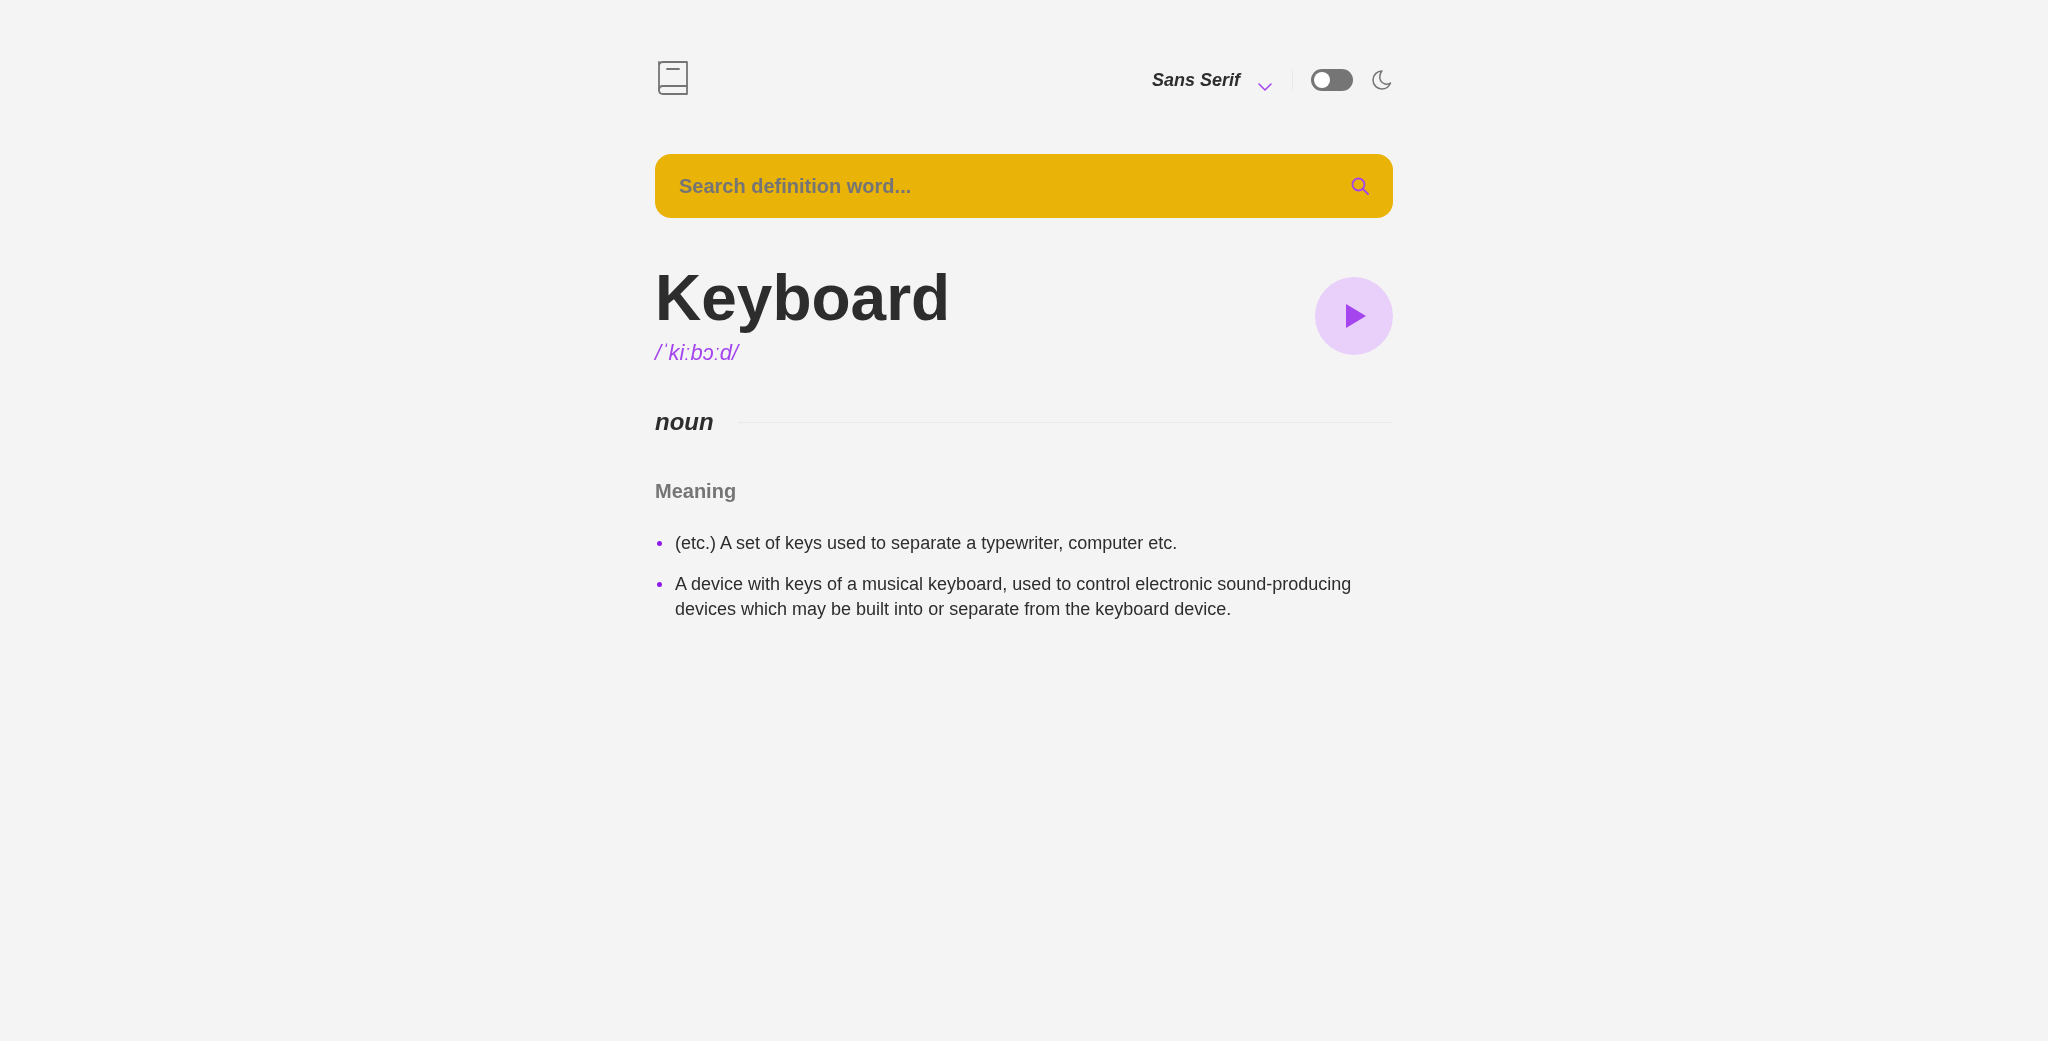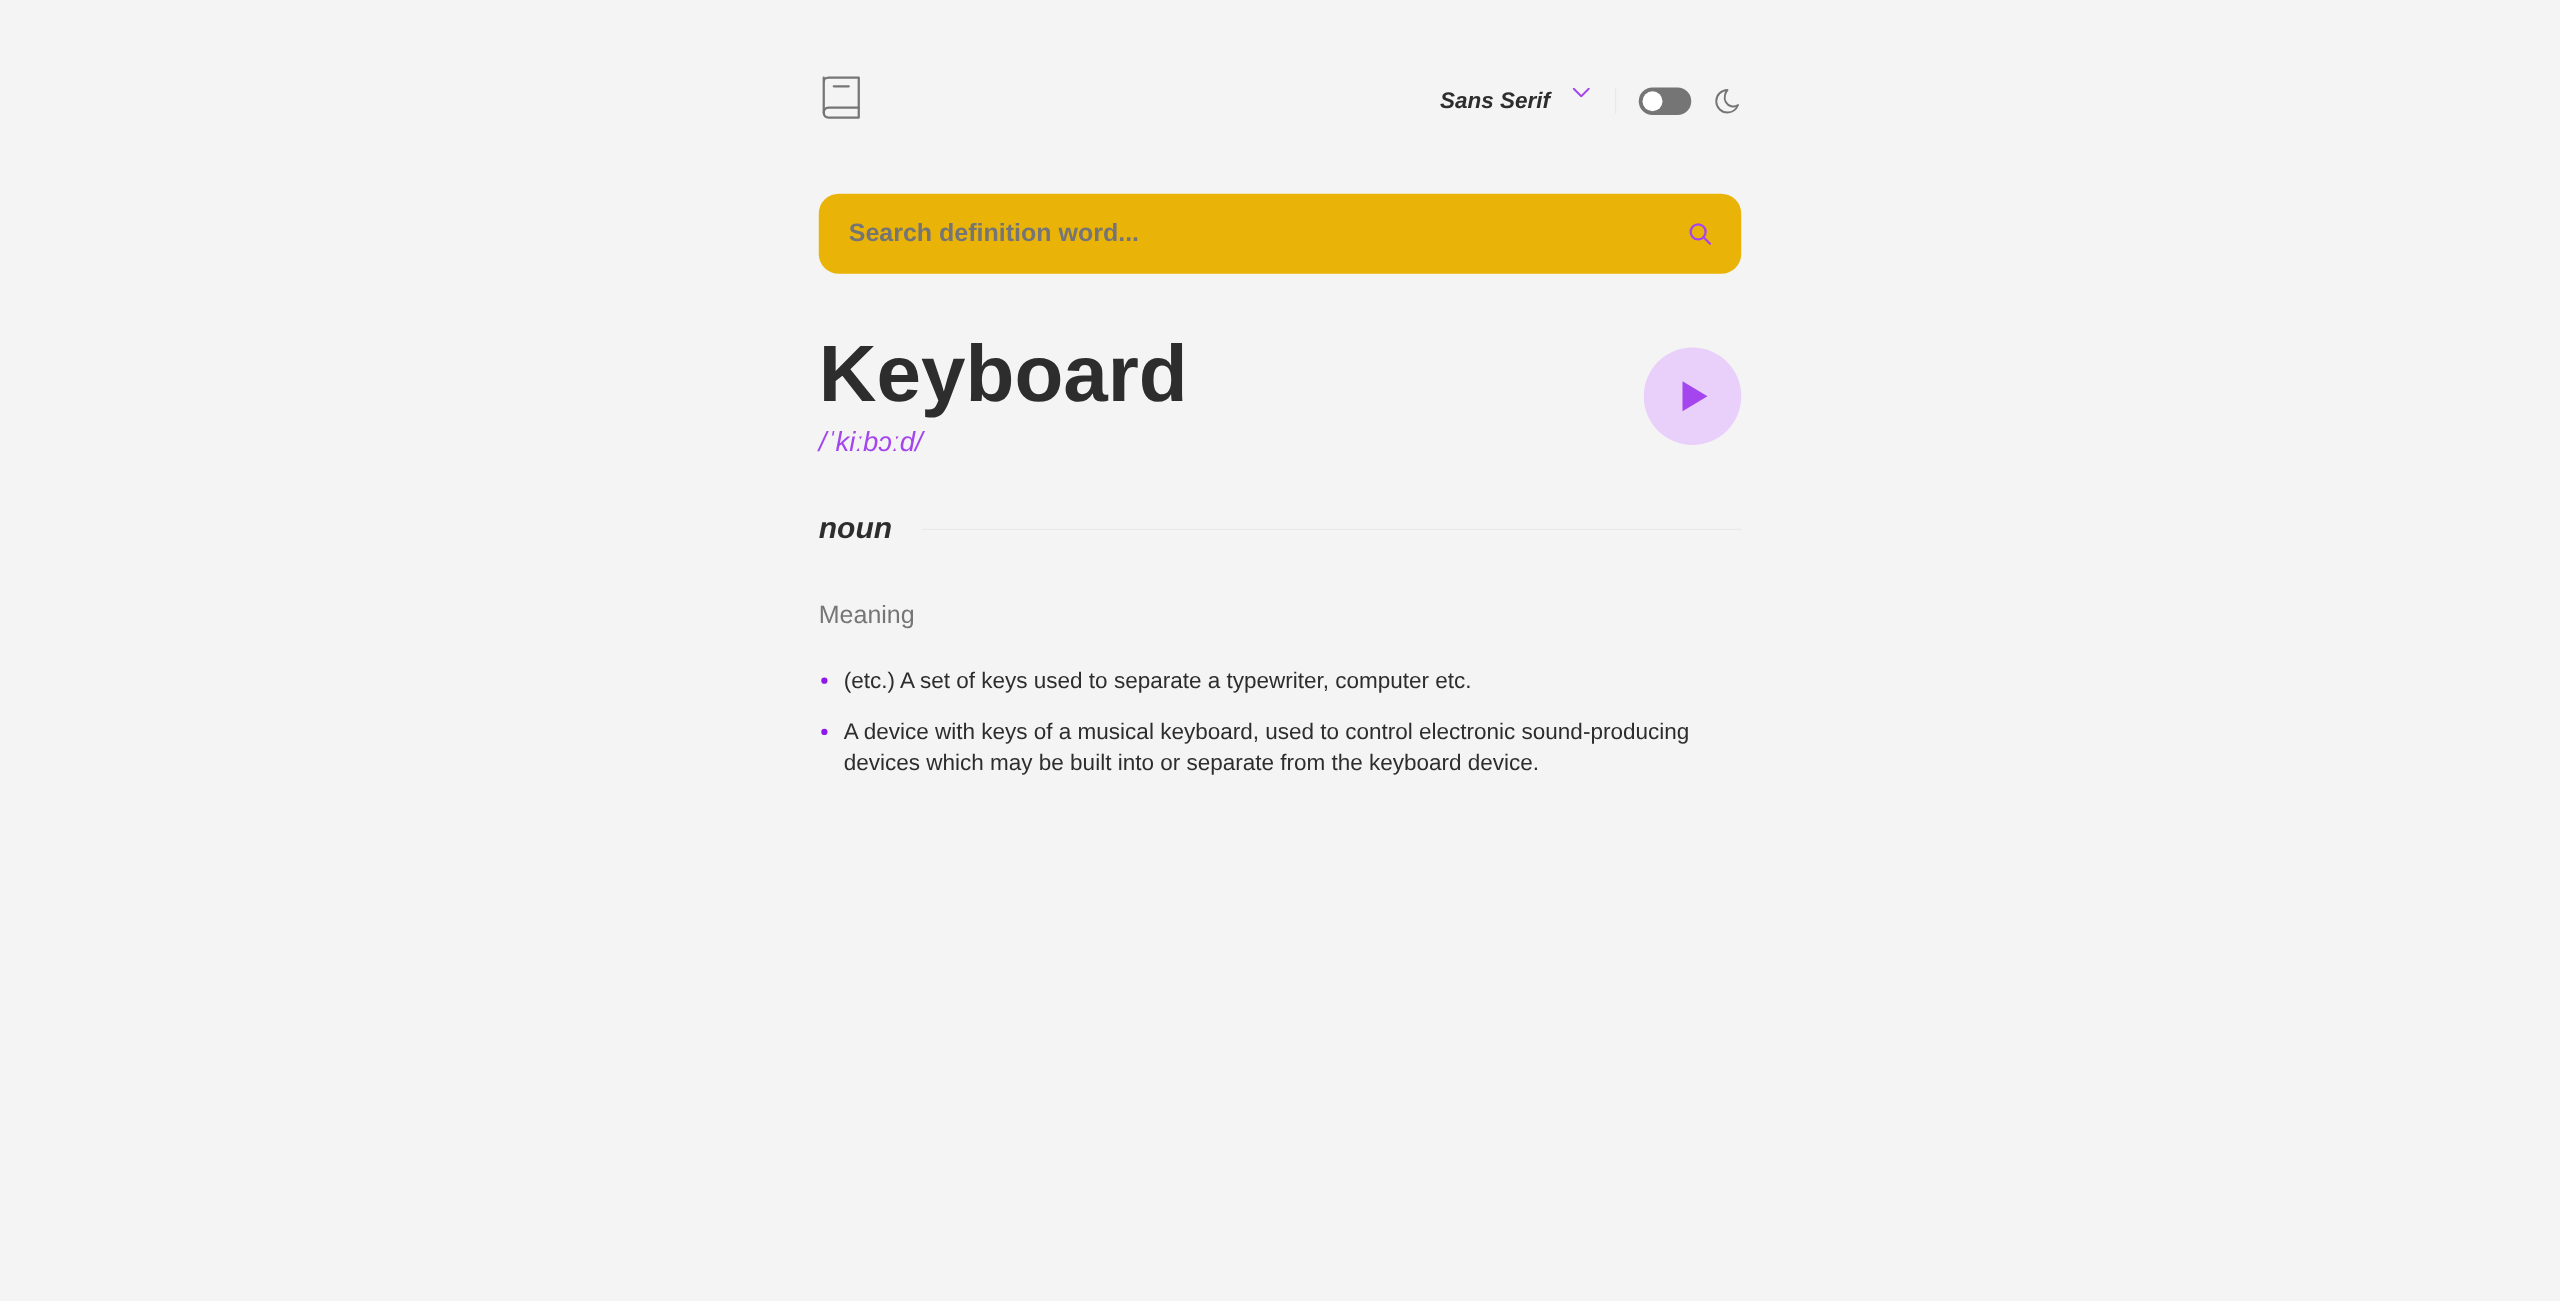--- a/index.html
+++ b/index.html
@@ -25,21 +25,21 @@
       width: 36px;
       height: 40px;
     }
     .header-right {
       display: flex;
       align-items: center;
       gap: 18px;
     }
     .font-selector {
       display: flex;
-      align-items: flex-start;
+      align-items: flex-end;
       gap: 18px;
       cursor: pointer;
       padding-right: 20px;
       border-right: 1px solid #e9e9e9;
     }
     .font-selector-label {
       font-weight: 700;
       font-style: italic;
       font-size: 18px;
       color: #2d2d2d;
@@ -148,21 +148,21 @@
       color: #2d2d2d;
     }
     .divider {
       flex: 1;
       height: 1px;
       background: #e9e9e9;
     }
     .meaning-label {
       font-size: 20px;
       color: #757575;
-      font-weight: 400;
+      font-weight: 700;
       margin-bottom: 28px;
     }
     .definitions {
       list-style: none;
       padding-left: 20px;
     }
     .definitions li {
       position: relative;
       font-size: 18px;
       line-height: 1.4;

